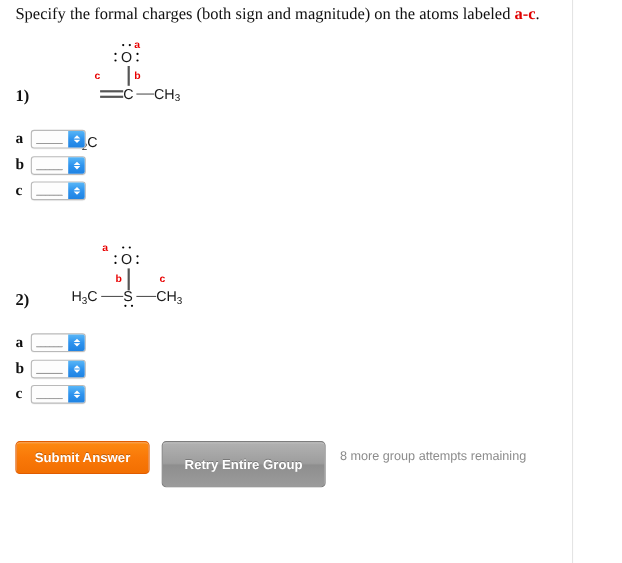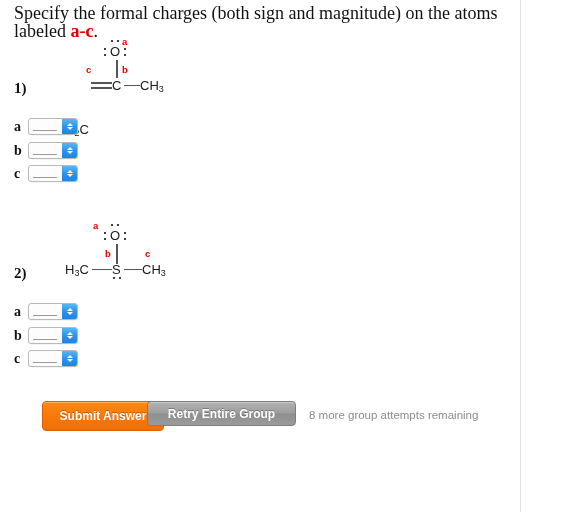--- a/index.html
+++ b/index.html
@@ -14,21 +14,21 @@
   .page{
     position:absolute;left:0;top:0;width:521px;height:512px;
     background:#fff;
     box-sizing:border-box;
     border-right:1px solid #e4e4e4;
   }
   
   .prompt{
     position:absolute;left:14px;top:4px;width:500px;
     font-family:"Liberation Serif", serif;
-    font-size:18px;line-height:18px;
+    font-size:15px;line-height:18px;
     color:#111;
   }
   .prompt .ac{color:#e00000;font-weight:bold;font-family:"Liberation Serif",serif;}
   
   .qnum{
     position:absolute;
     font-family:"Liberation Serif", serif;
     font-weight:bold;font-size:15px;color:#111;
   }
   
@@ -104,24 +104,23 @@
     display:flex;align-items:center;justify-content:center;
     cursor:pointer;
     box-sizing:border-box;
     text-shadow:0 -1px 0 rgba(0,0,0,.25);
   }
   .btn-submit{
     left:14px;top:401px;width:122px;height:30px;
     background:linear-gradient(180deg,#fd8a12 0%,#f97808 50%,#f26f02 100%);
     border:1px solid #e05c00;
     box-shadow:inset 0 1px 0 rgba(255,255,255,.35);
-    margin-left:28px;
   }
   .btn-retry{
-    left:147px;top:401px;width:149px;height:25px;
+    left:147px;top:401px;width:149px;height:42px;
     background:linear-gradient(180deg,#b2b2b2 0%,#9d9d9d 48%,#8e8e8e 52%,#9b9b9b 100%);
     border:1px solid #7d7d7d;
     box-shadow:inset 0 1px 0 rgba(255,255,255,.3);
   }
   .attempts{
     position:absolute;left:309px;top:409px;
     font-family:"Liberation Sans", sans-serif;
     font-size:11.5px;color:#8c8c8c;
     white-space:nowrap;
     text-align:center;

